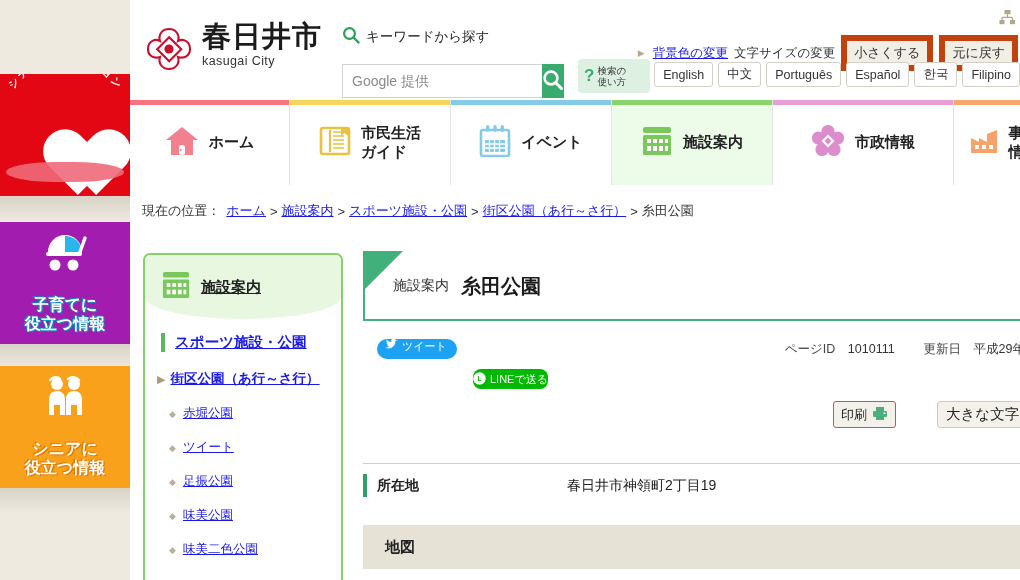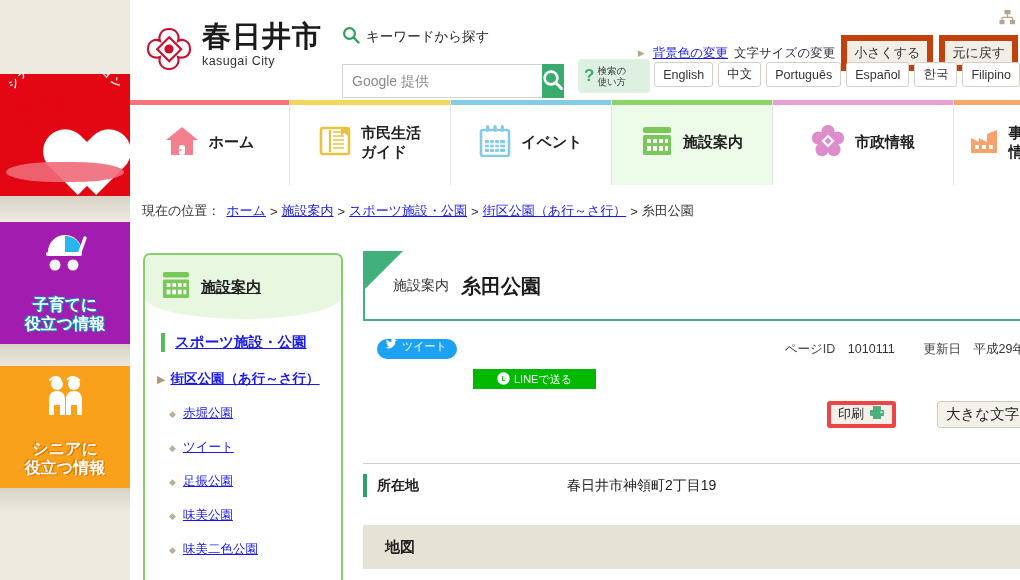--- a/index.html
+++ b/index.html
@@ -194,36 +194,36 @@
   #share-row { position: relative; height: 62px; margin-top: 18px; }
   #tweet-btn {
     position: absolute; left: 14px; top: 0;
     height: 20px; background: #1da1f2; border-radius: 10px;
     display: flex; align-items: flex-start; gap: 4px; padding: 0 10px 0 8px;
     color: #fff; font-size: 11px; cursor: pointer;
   }
   #line-btn {
     position: absolute; left: 110px; top: 30px;
     height: 20px; background: #00b900;
-    display: flex; align-items: center; gap: 4px; padding: 0 24px;
-    color: #fff; font-size: 11px; cursor: pointer; border-radius: 0;
+    display: flex; align-items: center; gap: 4px; padding: 0 0;
+    color: #fff; font-size: 11px; cursor: pointer; border-radius: 8px;
   }
   #meta-row {
     position: absolute; right: 18px; top: 2px;
     font-size: 12.5px; color: #333; white-space: nowrap;
   }
   #meta-row .mlabel { color: #444; }
   #meta-row .mval { margin-left: 9px; }
   #meta-row .mgap { display: inline-block; width: 22px; }
 
   #tool-row { position: relative; height: 40px; }
   #print-btn {
     position: absolute; right: 147px; top: 0;
-    border: 4px solid #ef4444; background: #f3f1ea; border-radius: 3px;
-    height: 27px; display: flex; gap: 5px; padding: 0 7px;
+    border: 1px solid #ef4444; background: #f3f1ea; border-radius: 3px;
+    height: 27px; display: flex; align-items: center; gap: 5px; padding: 0 7px;
     font-size: 13px; color: #222; cursor: pointer;
   }
   #bigfont-btn {
     position: absolute; right: 0px; top: 0;
     border: 1px solid #cfcabb; background: #f3f1ea; border-radius: 3px;
     height: 27px; display: flex; align-items: center; padding: 0 8px;
     font-size: 14.5px; color: #222; cursor: pointer; white-space: nowrap;
     overflow: hidden;
   }
 

